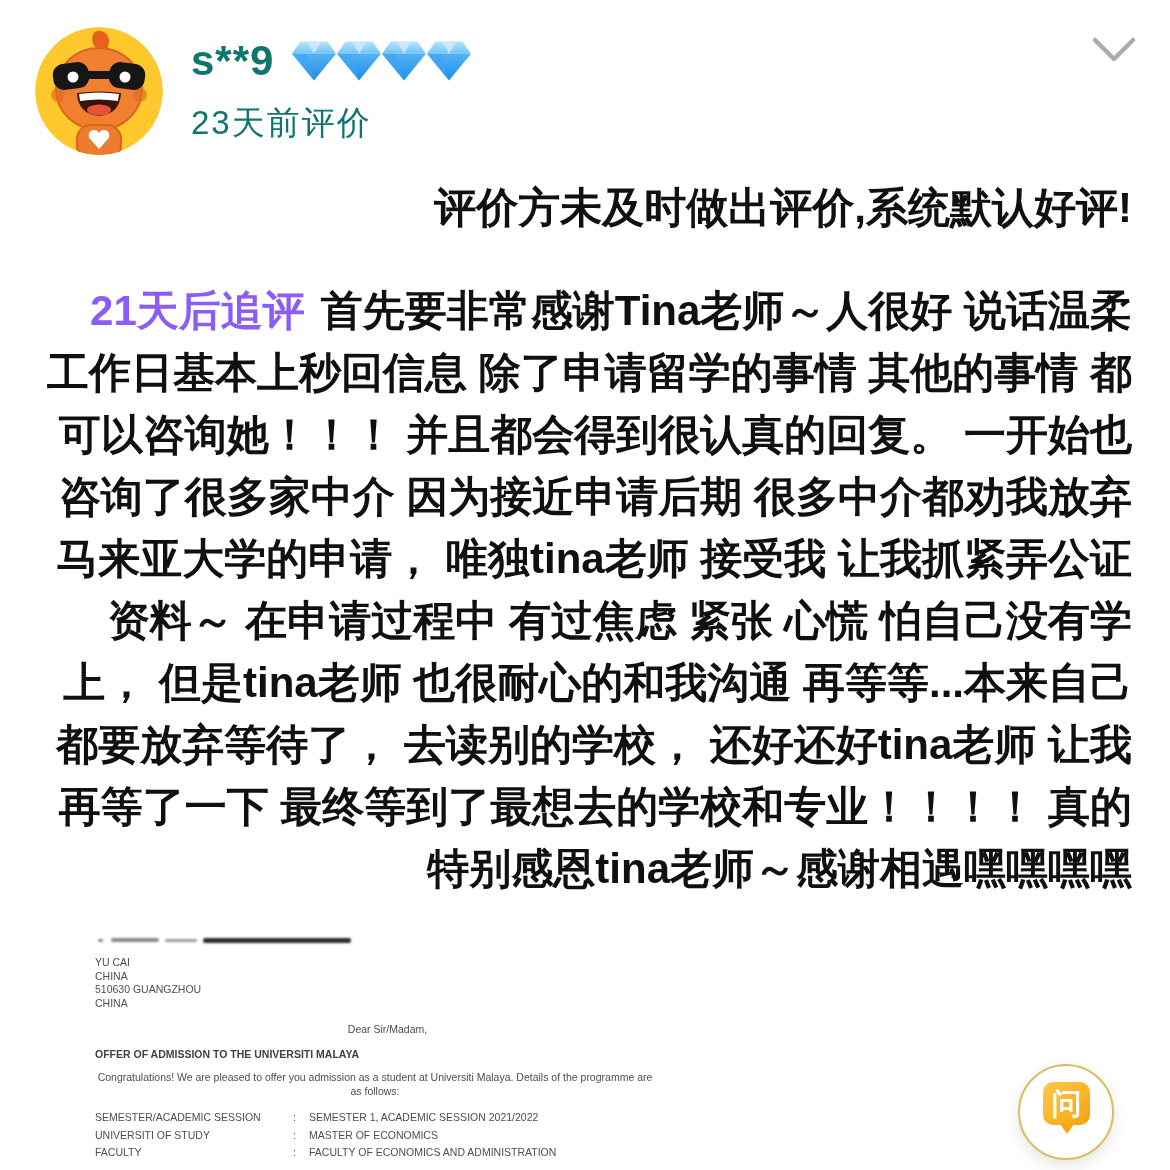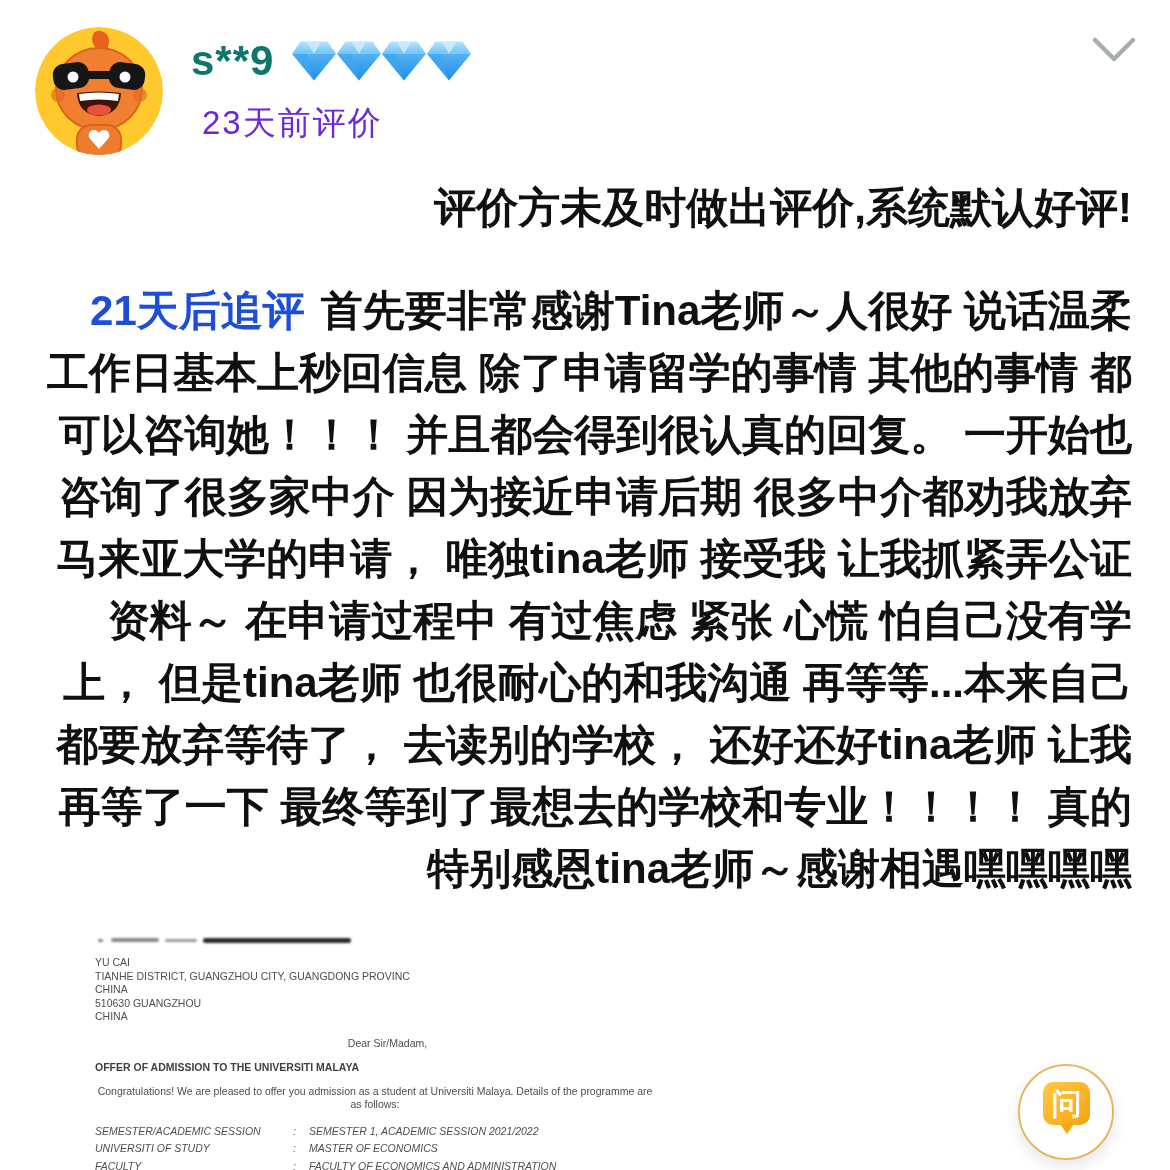--- a/index.html
+++ b/index.html
@@ -9,21 +9,21 @@
     position:relative;
   }
   
   .header{position:relative;padding:27px 35px 0 35px;display:flex;}
   .avatar{width:128px;height:128px;flex:0 0 128px;border-radius:50%;overflow:hidden;}
   .header-text{margin-left:28px;padding-top:10px;}
   .name-row{display:flex;align-items:center;}
   .username{font-size:42px;font-weight:800;color:#0f766e;letter-spacing:1px;}
   .diamonds{display:flex;align-items:center;margin-left:20px;}
   .diamonds svg{width:50px;height:44px;margin-left:-5px;}
-  .time{font-size:33px;color:#6d28d9;margin-top:16px;letter-spacing:2px;margin-left:11px;}
+  .time{font-size:33px;color:#0f766e;margin-top:16px;letter-spacing:2px;}
   .chevron{position:absolute;right:33px;top:36px;width:46px;height:28px;cursor:pointer;}
   
   .body-text{margin:22px 38px 0 38px;font-size:42px;line-height:62px;
     font-weight:700;color:#101010;text-align:right;}
   .default-line{margin:0 0 41px 0;}
   .followup{margin:0;}
   .tag{font-weight:700;margin-right:16px;}
   
   .attachment{margin:36px 0 0 95px;width:585px;font-size:10.5px;line-height:13.5px;
     color:#4e4e4e;filter:blur(0.35px);cursor:pointer;}
@@ -31,21 +31,21 @@
   .redaction i{display:block;border-radius:2px;}
   .red-a{width:5px;height:3px;background:#7d7d7d;margin-right:8px;}
   .red-b{width:48px;height:4px;background:#8a8a8a;margin-right:6px;}
   .red-c{width:32px;height:3px;background:#9b9b9b;margin-right:6px;}
   .red-d{width:148px;height:5px;background:#2b2b2b;}
   .addr div{white-space:nowrap;}
   .salutation{margin-top:13px;text-align:center;}
   .subject{margin-top:11px;font-weight:700;color:#3f3f3f;}
   .intro{margin-top:10px;max-width:560px;text-align:center;}
   .doc-table{margin-top:13px;}
-  .doc-row{display:flex;margin-bottom:4px;font-style:italic;}
+  .doc-row{display:flex;margin-bottom:4px;}
   .doc-label{flex:0 0 198px;}
   .doc-colon{flex:0 0 16px;}
   .doc-value{flex:1;max-width:310px;}
   
   .fab{position:absolute;left:1018px;top:1064px;width:96px;height:96px;border-radius:50%;
     background:#fff;border:2px solid #e2b960;box-sizing:border-box;
     box-shadow:0 6px 16px rgba(0,0,0,.10);cursor:pointer;}
   .fab-bubble{position:absolute;left:23px;top:16px;width:47px;height:43px;border-radius:10px;
     background:linear-gradient(135deg,#ffc94a 0%,#f5a40c 100%);
     display:flex;align-items:center;justify-content:center;}
@@ -164,33 +164,32 @@
   </div>
   <div class="chevron">
     <svg viewBox="0 0 46 28" width="46" height="28">
       <path d="M4 4 L23 23 L42 4" fill="none" stroke="#A8AEA8" stroke-width="4.5" stroke-linecap="round" stroke-linejoin="round"></path>
     </svg>
   </div>
 </div>
 
 <div class="body-text">
   <p class="default-line">评价方未及时做出评价,系统默认好评!</p>
-  <p class="followup"><span class="tag" style="color: #1d4ed8;">21天后追评</span><span>首先要非常感谢Tina老师～人很好 说话温柔 工作日基本上秒回信息 除了申请留学的事情  其他的事情 都可以咨询她！！！ 并且都会得到很认真的回复。 一开始也咨询了很多家中介 因为接近申请后期 很多中介都劝我放弃马来亚大学的申请， 唯独tina老师 接受我 让我抓紧弄公证资料～ 在申请过程中 有过焦虑 紧张 心慌 怕自己没有学上， 但是tina老师 也很耐心的和我沟通 再等等...本来自己都要放弃等待了， 去读别的学校， 还好还好tina老师 让我再等了一下 最终等到了最想去的学校和专业！！！！ 真的特别感恩tina老师～感谢相遇嘿嘿嘿嘿</span></p>
+  <p class="followup"><span class="tag" style="color: #8b5cf6;">21天后追评</span><span>首先要非常感谢Tina老师～人很好 说话温柔 工作日基本上秒回信息 除了申请留学的事情  其他的事情 都可以咨询她！！！ 并且都会得到很认真的回复。 一开始也咨询了很多家中介 因为接近申请后期 很多中介都劝我放弃马来亚大学的申请， 唯独tina老师 接受我 让我抓紧弄公证资料～ 在申请过程中 有过焦虑 紧张 心慌 怕自己没有学上， 但是tina老师 也很耐心的和我沟通 再等等...本来自己都要放弃等待了， 去读别的学校， 还好还好tina老师 让我再等了一下 最终等到了最想去的学校和专业！！！！ 真的特别感恩tina老师～感谢相遇嘿嘿嘿嘿</span></p>
 </div>
 
 <div class="attachment">
   <div class="redaction">
     <i class="red-a"></i>
       <i class="red-b"></i>
       <i class="red-c"></i>
       <i class="red-d"></i>
   </div>
   <div class="addr">
     <div>YU CAI</div>
-    <div>TIANHE DISTRICT, GUANGZHOU CITY, GUANGDONG PROVINC</div>
     <div>CHINA</div>
     <div>510630 GUANGZHOU</div>
     <div>CHINA</div>
   </div>
   <div class="salutation">Dear Sir/Madam,</div>
   <div class="subject">OFFER OF ADMISSION TO THE UNIVERSITI MALAYA</div>
   <div class="intro">Congratulations! We are pleased to offer you admission as a student at Universiti Malaya. Details of the programme are as follows:</div>
   <div class="doc-table">
     <div class="doc-row">
       <div class="doc-label">SEMESTER/ACADEMIC SESSION</div>

